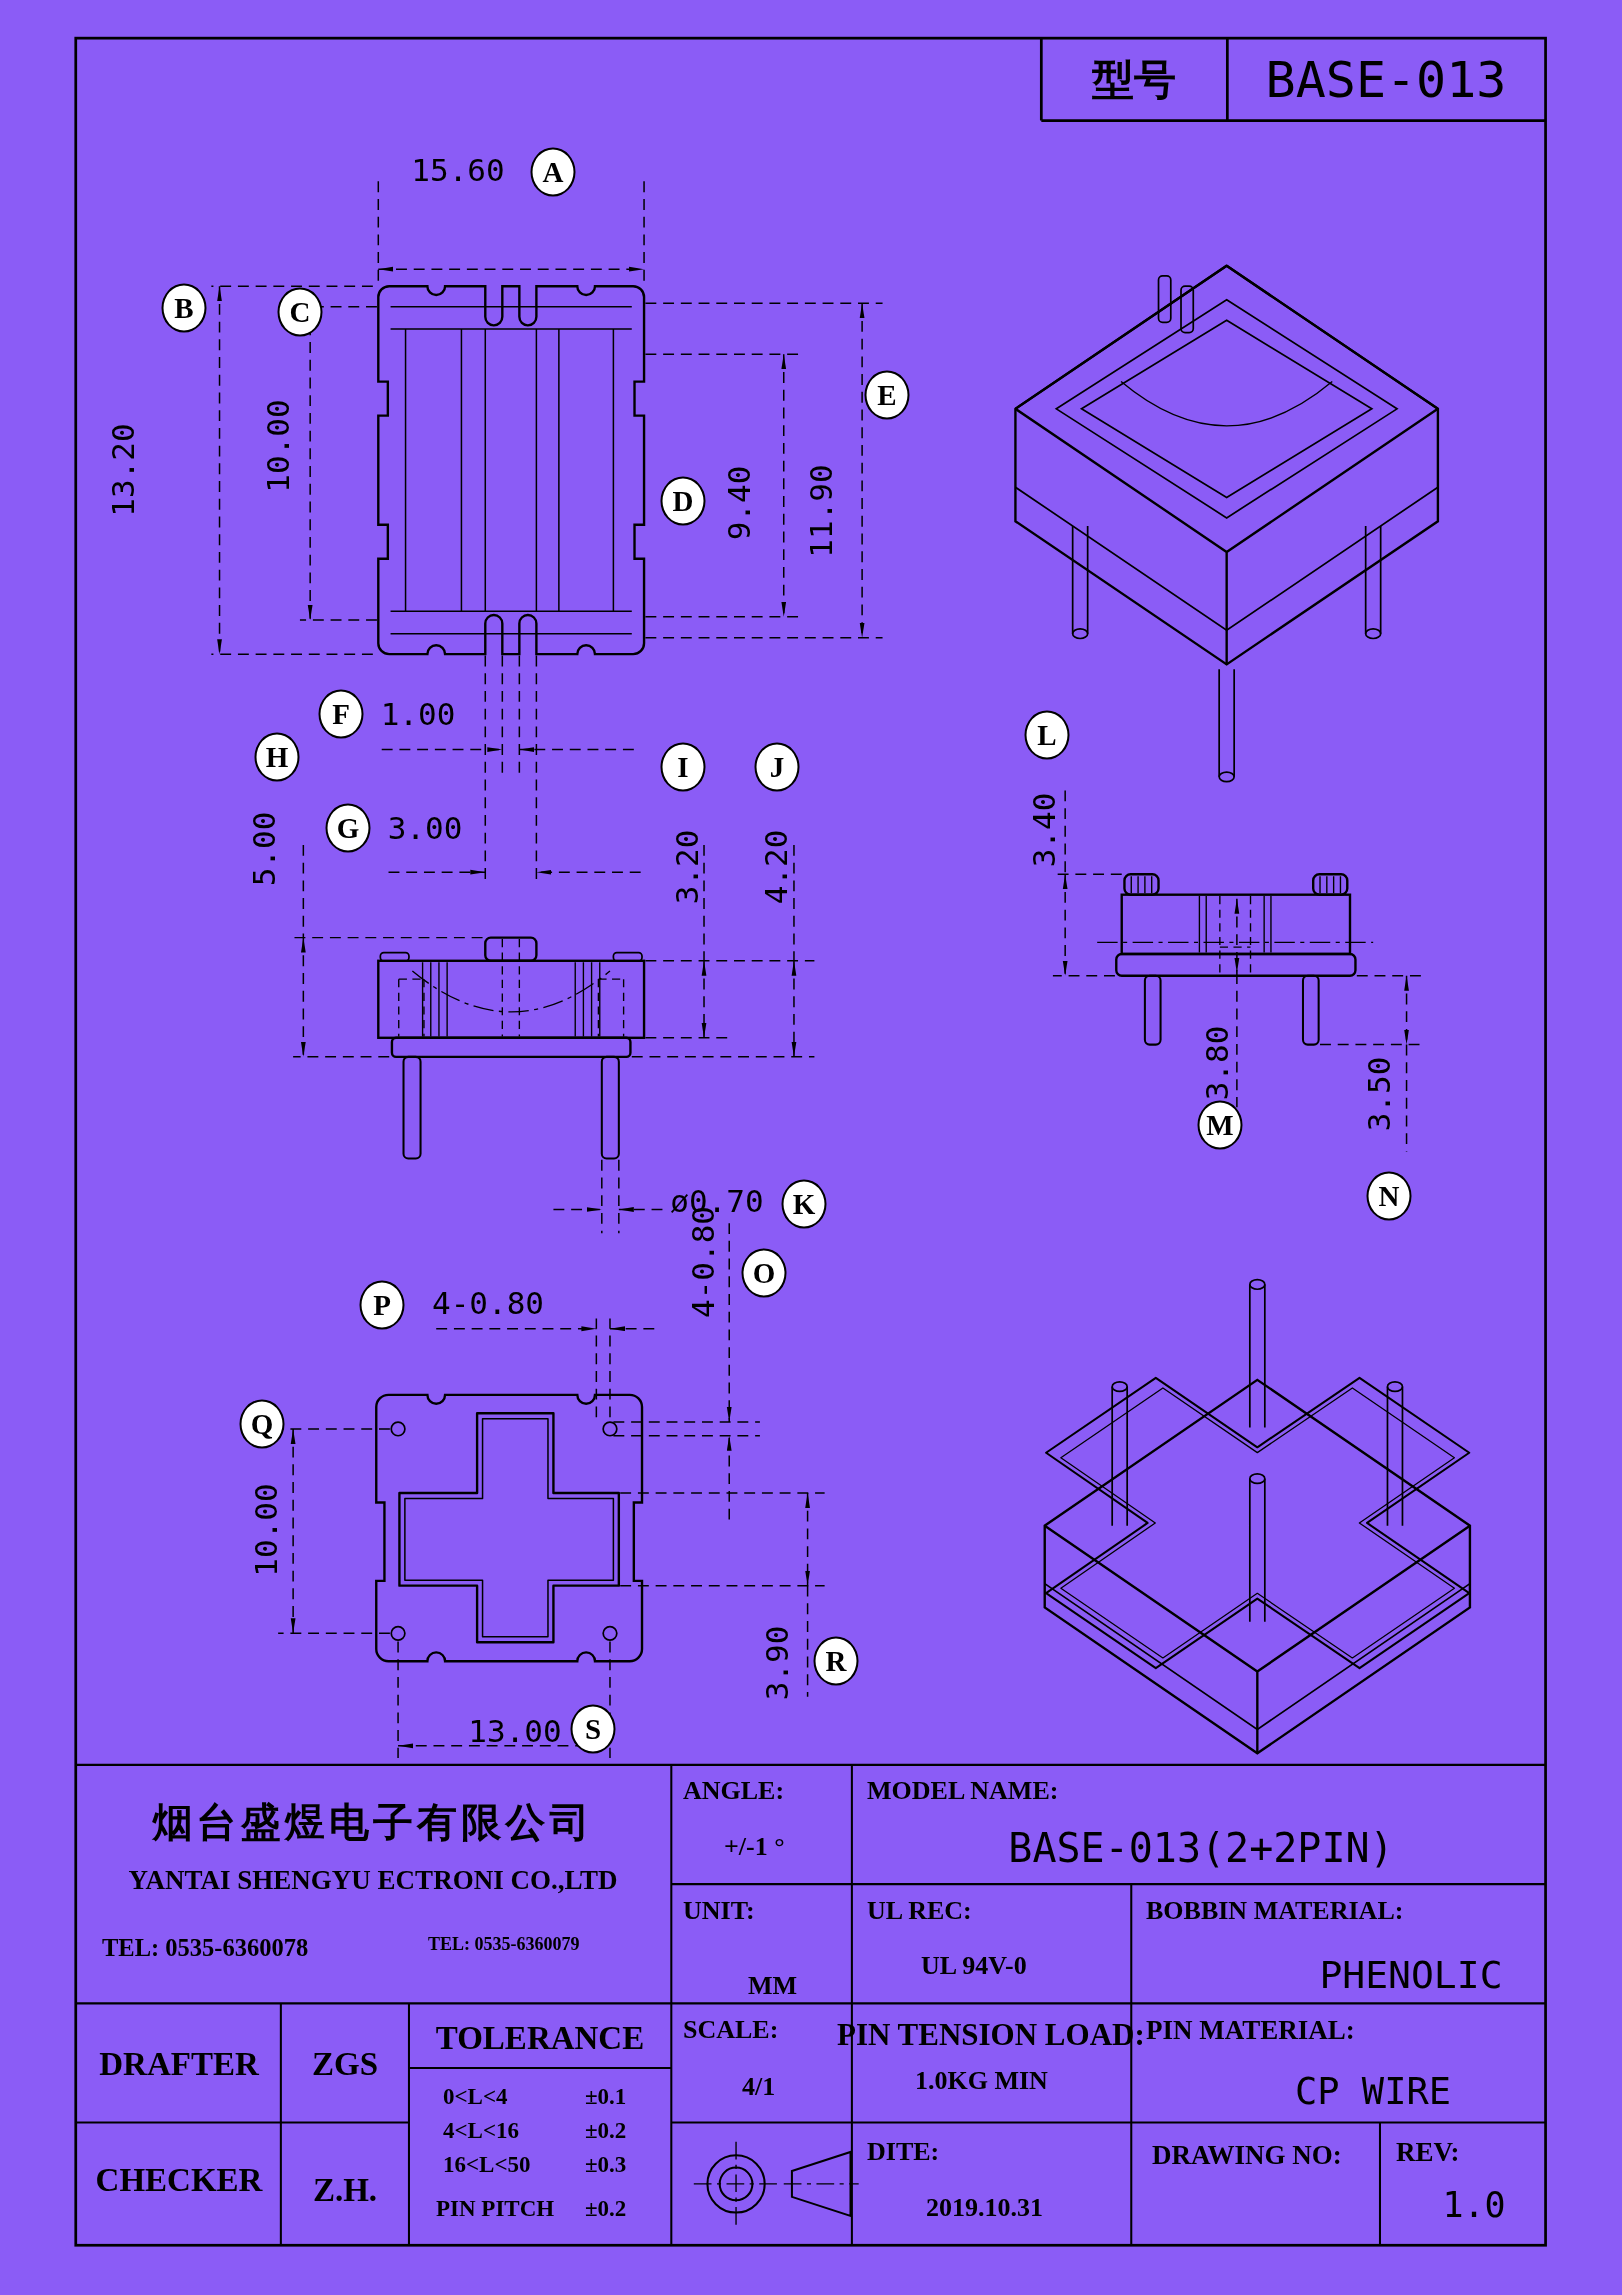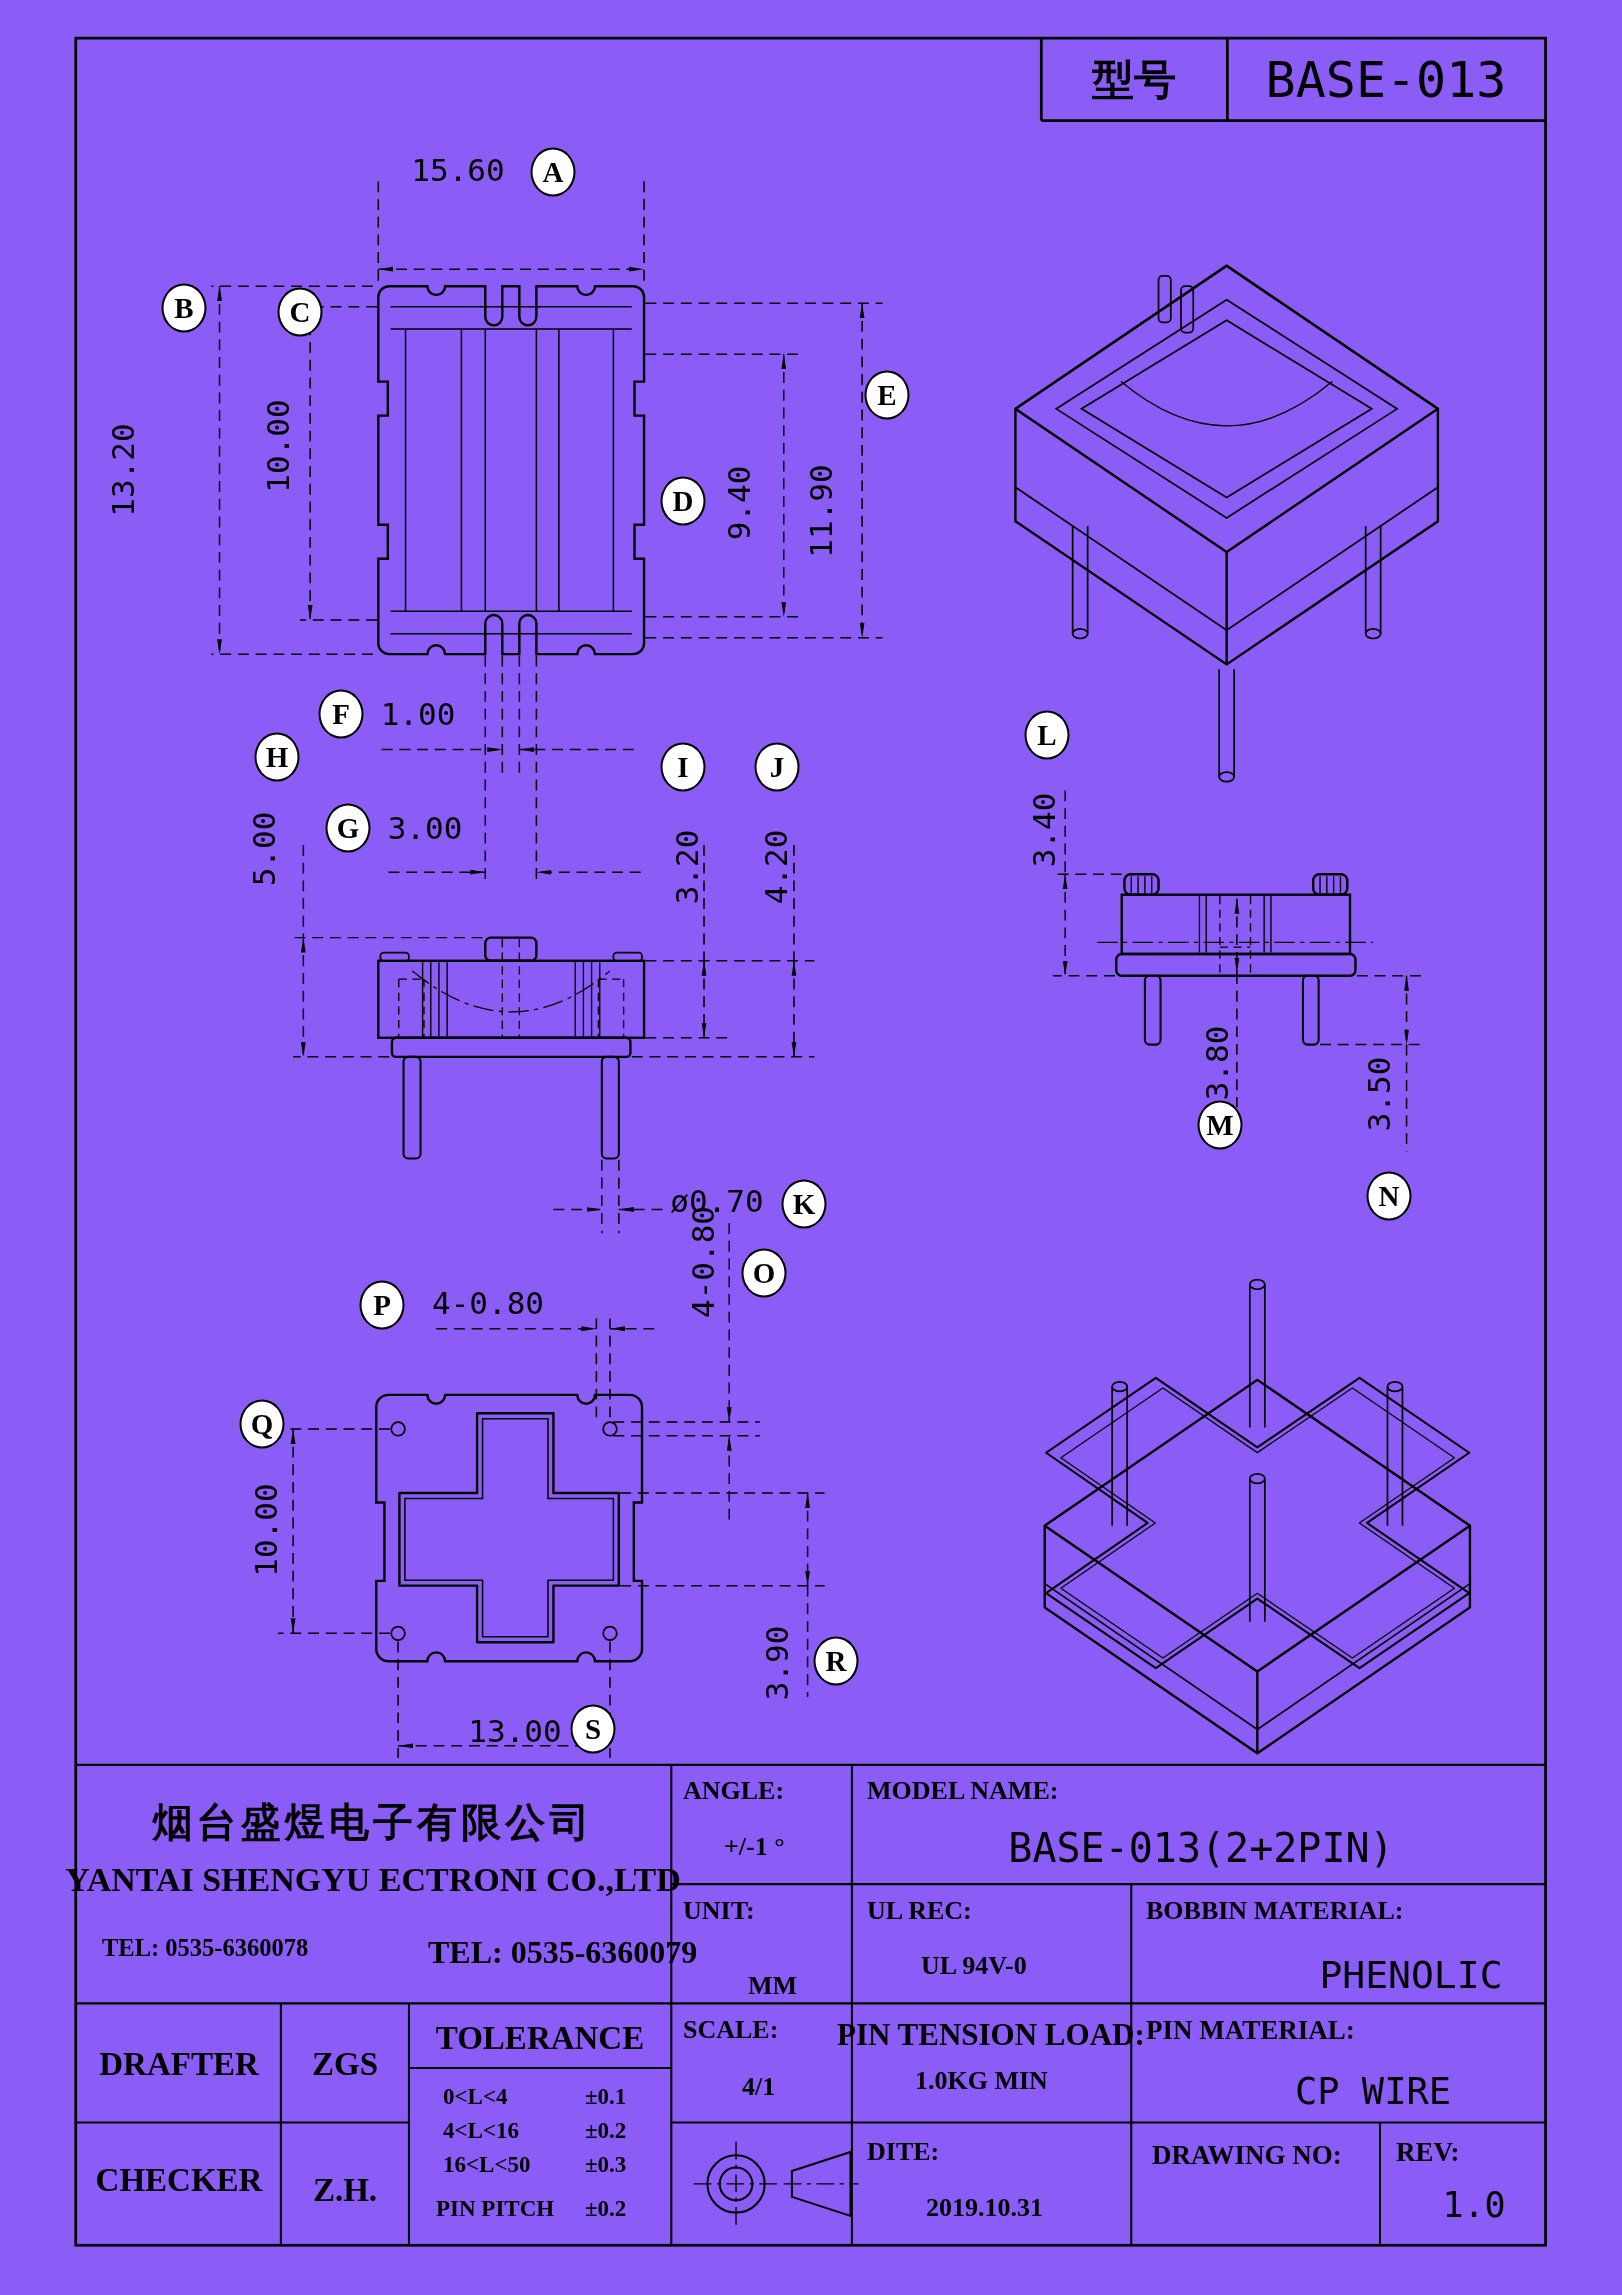--- a/index.html
+++ b/index.html
@@ -211,23 +211,23 @@
   <div class="t cad dim rot" style="left:1044px;top:830px;">3.40</div>
   <div class="t cad dim rot" style="left:1217px;top:1063px;">3.80</div>
   <div class="t cad dim rot" style="left:1379px;top:1094px;">3.50</div>
   <div class="t cad dim rot" style="left:703px;top:1262px;">4-0.80</div>
   <div class="t cad dim" style="left:488px;top:1303px;">4-0.80</div>
   <div class="t cad dim rot" style="left:266px;top:1530px;">10.00</div>
   <div class="t cad dim rot" style="left:777px;top:1663px;">3.90</div>
   <div class="t cad dim" style="left:515px;top:1731px;">13.00</div>
 
   <div class="t ser" style="left:373px;top:1823px;font-size:40px;letter-spacing:4.1px;">烟台盛煜电子有限公司</div>
-  <div class="t ser" style="left:373px;top:1880px;font-size:34px;">YANTAI SHENGYU ECTRONI CO.,LTD</div>
+  <div class="t ser" style="left:373px;top:1880px;font-size:27px;">YANTAI SHENGYU ECTRONI CO.,LTD</div>
   <div class="lbl2" style="left:102px;top:1934px;font-size:24.5px;">TEL: 0535-6360078</div>
-  <div class="lbl2" style="left:428px;top:1934px;font-size:32px;">TEL: 0535-6360079</div>
+  <div class="lbl2" style="left:428px;top:1934px;font-size:18px;">TEL: 0535-6360079</div>
 
   <div class="lbl" style="left:683px;top:1776px;">ANGLE:</div>
   <div class="lbl" style="left:724px;top:1832px;">+/-1 °</div>
   <div class="lbl" style="left:867px;top:1776px;">MODEL NAME:</div>
   <div class="t cad" style="left:1201px;top:1848px;font-size:40px;">BASE-013(2+2PIN)</div>
   <div class="lbl" style="left:683px;top:1896px;">UNIT:</div>
   <div class="lbl" style="left:748px;top:1951px;margin-top:20px;">MM</div>
   <div class="lbl" style="left:867px;top:1896px;">UL REC:</div>
   <div class="lbl" style="left:921px;top:1951px;">UL 94V-0</div>
   <div class="lbl" style="left:1146px;top:1896px;">BOBBIN MATERIAL:</div>

